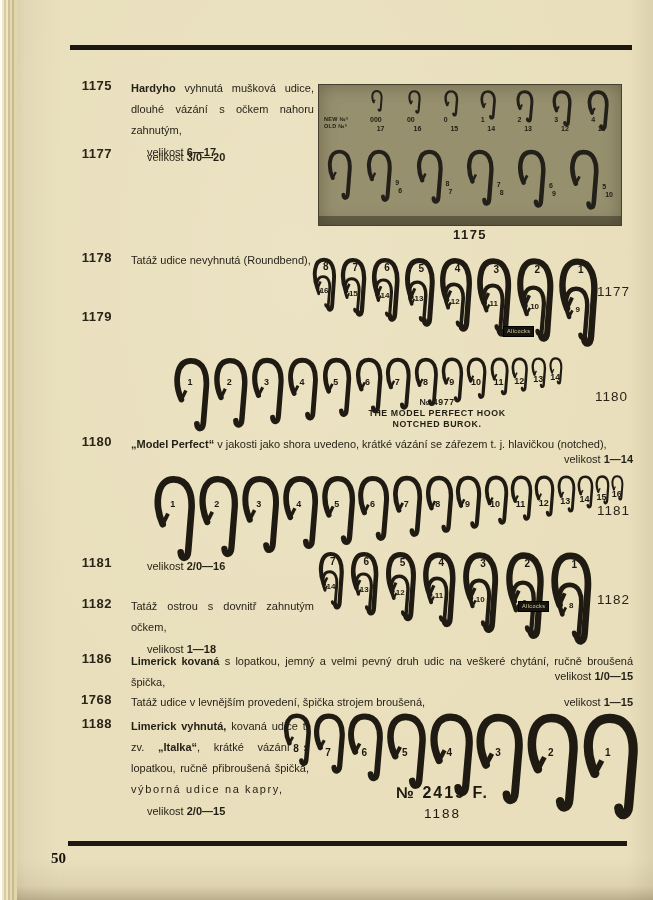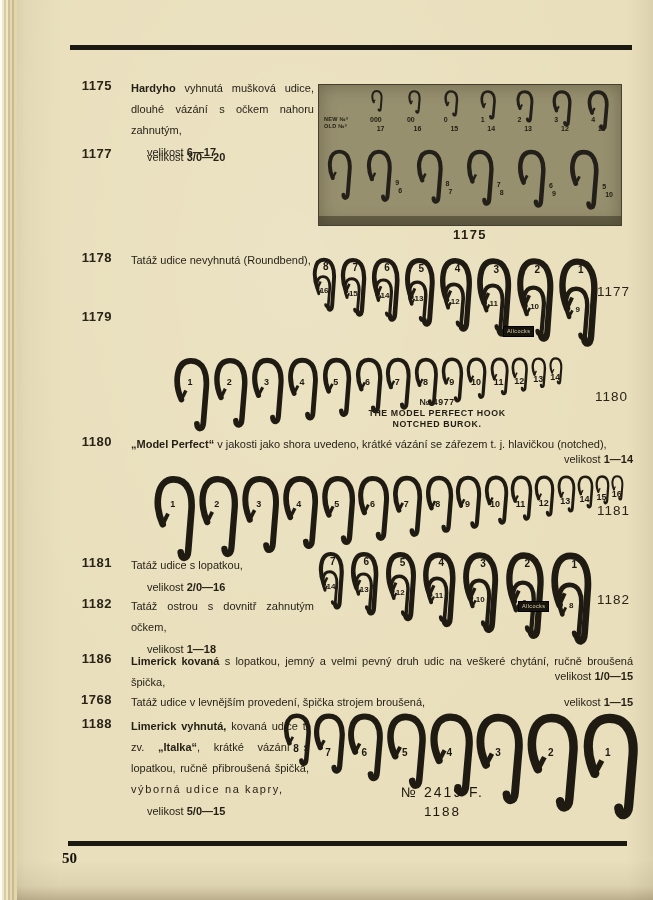--- a/index.html
+++ b/index.html
@@ -24,21 +24,21 @@
       #cfc096 8px 10px,#e4d8b2 10px 12px,#c9ba8e 12px 14px,#e2d6ae 14px 17px);
   }
   .hdr-title{
     position:absolute;left:62px;top:26px;width:500px;text-align:center;
     font-family:"Liberation Serif","DejaVu Serif",serif;
     font-weight:700;font-size:12.5px;letter-spacing:5.5px;word-spacing:12px;color:#1c1810;
   }
   .hdr-rule{position:absolute;left:70px;top:45px;width:562px;height:4.5px;background:#1c1912;}
   .bot-rule{position:absolute;left:68px;top:841px;width:559px;height:5px;background:#1c1912;}
   .page-num{
-    position:absolute;left:62px;top:850px;
+    position:absolute;left:51px;top:850px;
     font-family:"Liberation Serif","DejaVu Serif",serif;font-weight:700;font-size:15px;color:#17130c;
   }
   .item{position:absolute;left:0;width:653px;}
   .item-number{position:absolute;left:70px;width:42px;text-align:right;
     font-weight:700;font-size:13px;letter-spacing:0.5px;color:#2a2418;}
   .item-text{position:absolute;left:131px;width:183px;font-size:11px;line-height:21px;text-align:justify;}
   .item-text.wide{width:502px;}
   .r-b{font-weight:700;}
   .r-sp{letter-spacing:1.6px;}
   .sizeline{margin-left:16px;margin-top:1px;text-align:left;white-space:nowrap;}
@@ -65,21 +65,21 @@
   .hookcell{position:relative;flex:none;}
   .hooknum{position:absolute;font-weight:700;font-size:9px;color:#1d1910;transform:translateX(-50%);}
   .hooknum.big{font-size:10px;}
   .hooknum.small{font-size:8px;}
   .figlabel{position:absolute;font-size:13.5px;letter-spacing:1px;color:#2a2418;}
   .badge{position:absolute;background:#17140e;color:#ded4ac;font-size:5.5px;line-height:7px;
     padding:1px 3px;letter-spacing:0.4px;border:1px solid #000;}
   .caption-sm{position:absolute;text-align:center;font-weight:700;font-size:8.8px;
     line-height:10.8px;letter-spacing:0.6px;color:#231e14;}
   .caption-lg{position:absolute;text-align:center;color:#1d1910;}
-  .caption-lg div:first-child{font-weight:400;font-size:14px;letter-spacing:2px;}
+  .caption-lg div:first-child{font-weight:700;font-size:16px;letter-spacing:2px;}
   .caption-lg div:last-child{font-size:13.5px;letter-spacing:2px;margin-top:4px;}
 </style>
 </head>
 <body>
 
 <div class="page">
   <div class="edge-stack"></div>
 
   <div class="hdr-rule"></div>
 
@@ -561,21 +561,20 @@
              C 10.4 1.3 11.8 5.7 11.3 10.9 L 10.4 22.4
              C 10.3 25.0 8.3 25.2 8.2 22.9" fill="none" stroke="#1f1b12" stroke-width="2" stroke-linecap="round"></path>
           <path d="M 2.9 14.6 L 4.4 11.4" stroke="#1f1b12" stroke-width="1.2" fill="none"></path>
         </svg><span class="hooknum " style="left: 45%; top: 14.3px;">16</span></div>
     </div>
   <span class="figlabel" style="left:597px;top:503px">1181</span>
 
   <div class="item" style="top:555px">
     <span class="item-number">1181</span>
     <div class="item-text">
-      <div><span>Tatáž udice s lopatkou,</span></div>
       <div class="sizeline">
         <span>velikost</span>
         <span class="sizeval">2/0—16</span>
       </div>
     </div>
   </div>
 
   <div class="item" style="top:596px">
     <span class="item-number">1182</span>
     <div class="item-text">
@@ -690,21 +689,21 @@
       </div>
     </div>
   </div>
 
   <div class="item" style="top:716px">
     <span class="item-number">1188</span>
     <div class="item-text" style="width:178px">
       <div><span class="r-b">Limerick vyhnutá,</span><span> kovaná udice t. zv. </span><span class="r-b">„Italka“</span><span>, krátké vázání s lopatkou, ručně přibroušená špička, </span><span class="r-sp">výborná udice na kapry,</span></div>
       <div class="sizeline">
         <span>velikost</span>
-        <span class="sizeval">5/0—15</span>
+        <span class="sizeval">2/0—15</span>
       </div>
     </div>
   </div>
 
   <div class="figrow" id="fig1188-row" style="left:283px;top:713px;width:356px">
       <div class="hookcell" style="width: 29.16px; height: 54px; margin-right: 1px;"><svg width="29.160000000000004" height="54" viewBox="0 0 29.160000000000004 54">
           <path d="M 6.4 30.2 C 0.9 18.4 2.0 2.7 13.7 2.7
              C 23.3 2.7 26.5 11.9 25.4 22.7 L 23.3 46.4
              C 23.0 51.8 18.7 52.4 18.4 47.5" fill="none" stroke="#1f1b12" stroke-width="4.590000000000001" stroke-linecap="round"></path>
           <path d="M 6.4 30.2 L 9.9 23.8" stroke="#1f1b12" stroke-width="2.7540000000000004" fill="none"></path>

